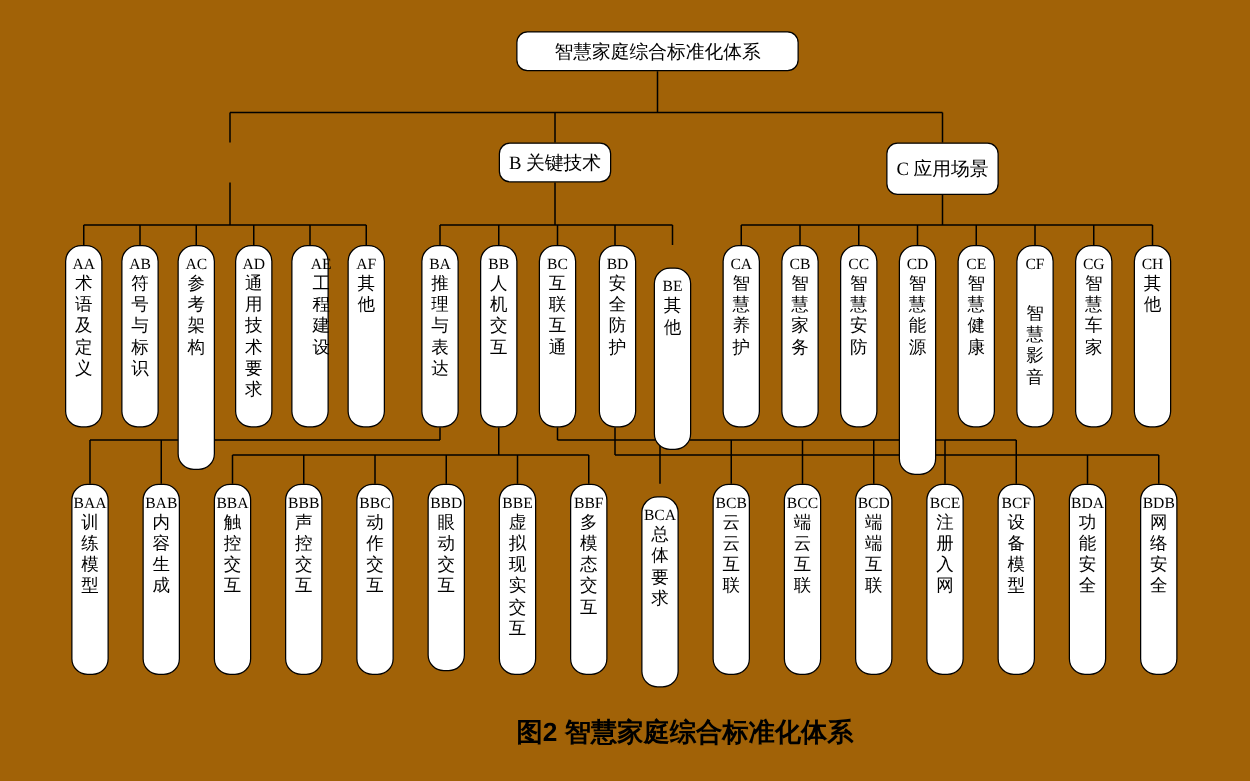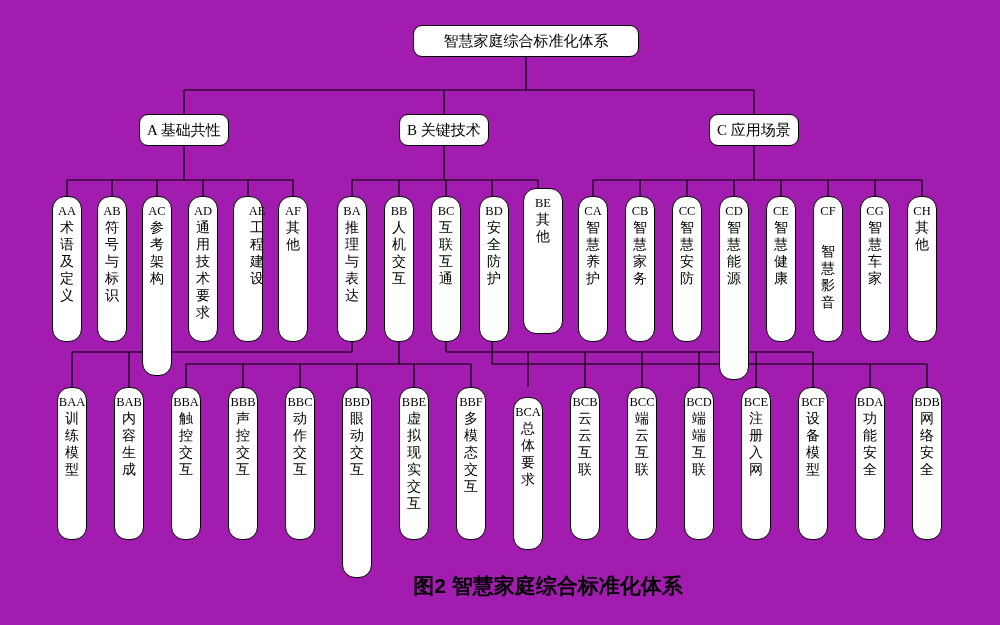--- a/index.html
+++ b/index.html
@@ -1,17 +1,17 @@
 <!DOCTYPE html>
 <html><head>
 <meta charset="utf-8">
 <style>
   html,body{margin:0;padding:0;background:#ffffff;}
   .stage{
-    position:relative;width:1000px;height:625px;background:#a21caf;
+    position:relative;width:1000px;height:625px;background:#a16207;
     font-family:"Liberation Serif","DejaVu Serif",serif;color:#000;overflow:hidden;
   }
   .stage svg{position:absolute;left:0;top:0;}
   .box{
     position:absolute;display:flex;align-items:center;justify-content:center;
     border:1.3px solid #000;border-radius:9px;background:#fff;
     font-size:15px;box-sizing:border-box;white-space:nowrap;
   }
   .root{left:413px;top:25px;width:226px;height:32px;}
   .pill{
@@ -31,23 +31,22 @@
 </style>
 </head>
 <body>
 
 <div class="stage" id="stage">
   <svg id="wires" width="1000" height="625">
       <path d="M526 57 V90 M184 90 H754 M184 90 V114 M444 90 V114 M754 90 V114 M184 146 V180 M67 180 H293 M67 180 V196 M112 180 V196 M157 180 V196 M203 180 V196 M248 180 V196 M293 180 V196 M444 146 V180 M352 180 H538 M352 180 V196 M399 180 V196 M446 180 V196 M492 180 V196 M538 180 V196 M754 146 V180 M593 180 H922 M593 180 V196 M640 180 V196 M687 180 V196 M734 180 V196 M781 180 V196 M828 180 V196 M875 180 V196 M922 180 V196 M352 342 V352 M72 352 H352 M72 352 V387 M129 352 V387 M399 342 V364 M186 364 H471 M186 364 V387 M243 364 V387 M300 364 V387 M357 364 V387 M414 364 V387 M471 364 V387 M446 342 V352 M446 352 H813 M528 352 V387 M585 352 V387 M642 352 V387 M699 352 V387 M756 352 V387 M813 352 V387 M492 342 V364 M492 364 H927 M870 364 V387 M927 364 V387" fill="none" stroke="#000000" stroke-width="1.2"></path>
     </svg>
   <div class="box root">智慧家庭综合标准化体系</div>
   <div class="caption">图2 智慧家庭综合标准化体系</div>
-<div class="box" style="left: 139px; top: 114px; width: 90px; height: 32px;">A 基础共性</div>
     <div class="box" style="left: 399px; top: 114px; width: 90px; height: 32px;">B 关键技术</div>
-    <div class="box" style="left: 709px; top: 114px; width: 90px; height: 32px;">C 应用场景</div>
+    <div class="box" style="left: 709px; top: 114px; width: 90px; height: 42px;">C 应用场景</div>
     <div class="pill" style="left: 52px; top: 196px; width: 30px; height: 146px;">
       <div class="code">AA</div>
       <div class="vlabel">
         <div class="ch">术</div>
         <div class="ch">语</div>
         <div class="ch">及</div>
         <div class="ch">定</div>
         <div class="ch">义</div>
       </div>
     </div>
@@ -127,21 +126,21 @@
     </div>
     <div class="pill" style="left: 479px; top: 196px; width: 30px; height: 146px;">
       <div class="code">BD</div>
       <div class="vlabel">
         <div class="ch">安</div>
         <div class="ch">全</div>
         <div class="ch">防</div>
         <div class="ch">护</div>
       </div>
     </div>
-    <div class="pill" style="left: 523px; top: 188px; width: 40px; height: 146px;">
+    <div class="pill" style="left: 523px; top: 214px; width: 30px; height: 146px;">
       <div class="code">BE</div>
       <div class="vlabel">
         <div class="ch">其</div>
         <div class="ch">他</div>
       </div>
     </div>
     <div class="pill" style="left: 578px; top: 196px; width: 30px; height: 146px;">
       <div class="code">CA</div>
       <div class="vlabel">
         <div class="ch">智</div>
@@ -249,21 +248,21 @@
     </div>
     <div class="pill" style="left: 285px; top: 387px; width: 30px; height: 153px;">
       <div class="code">BBC</div>
       <div class="vlabel">
         <div class="ch">动</div>
         <div class="ch">作</div>
         <div class="ch">交</div>
         <div class="ch">互</div>
       </div>
     </div>
-    <div class="pill" style="left: 342px; top: 387px; width: 30px; height: 191px;">
+    <div class="pill" style="left: 342px; top: 387px; width: 30px; height: 150px;">
       <div class="code">BBD</div>
       <div class="vlabel">
         <div class="ch">眼</div>
         <div class="ch">动</div>
         <div class="ch">交</div>
         <div class="ch">互</div>
       </div>
     </div>
     <div class="pill" style="left: 399px; top: 387px; width: 30px; height: 153px;">
       <div class="code">BBE</div>

